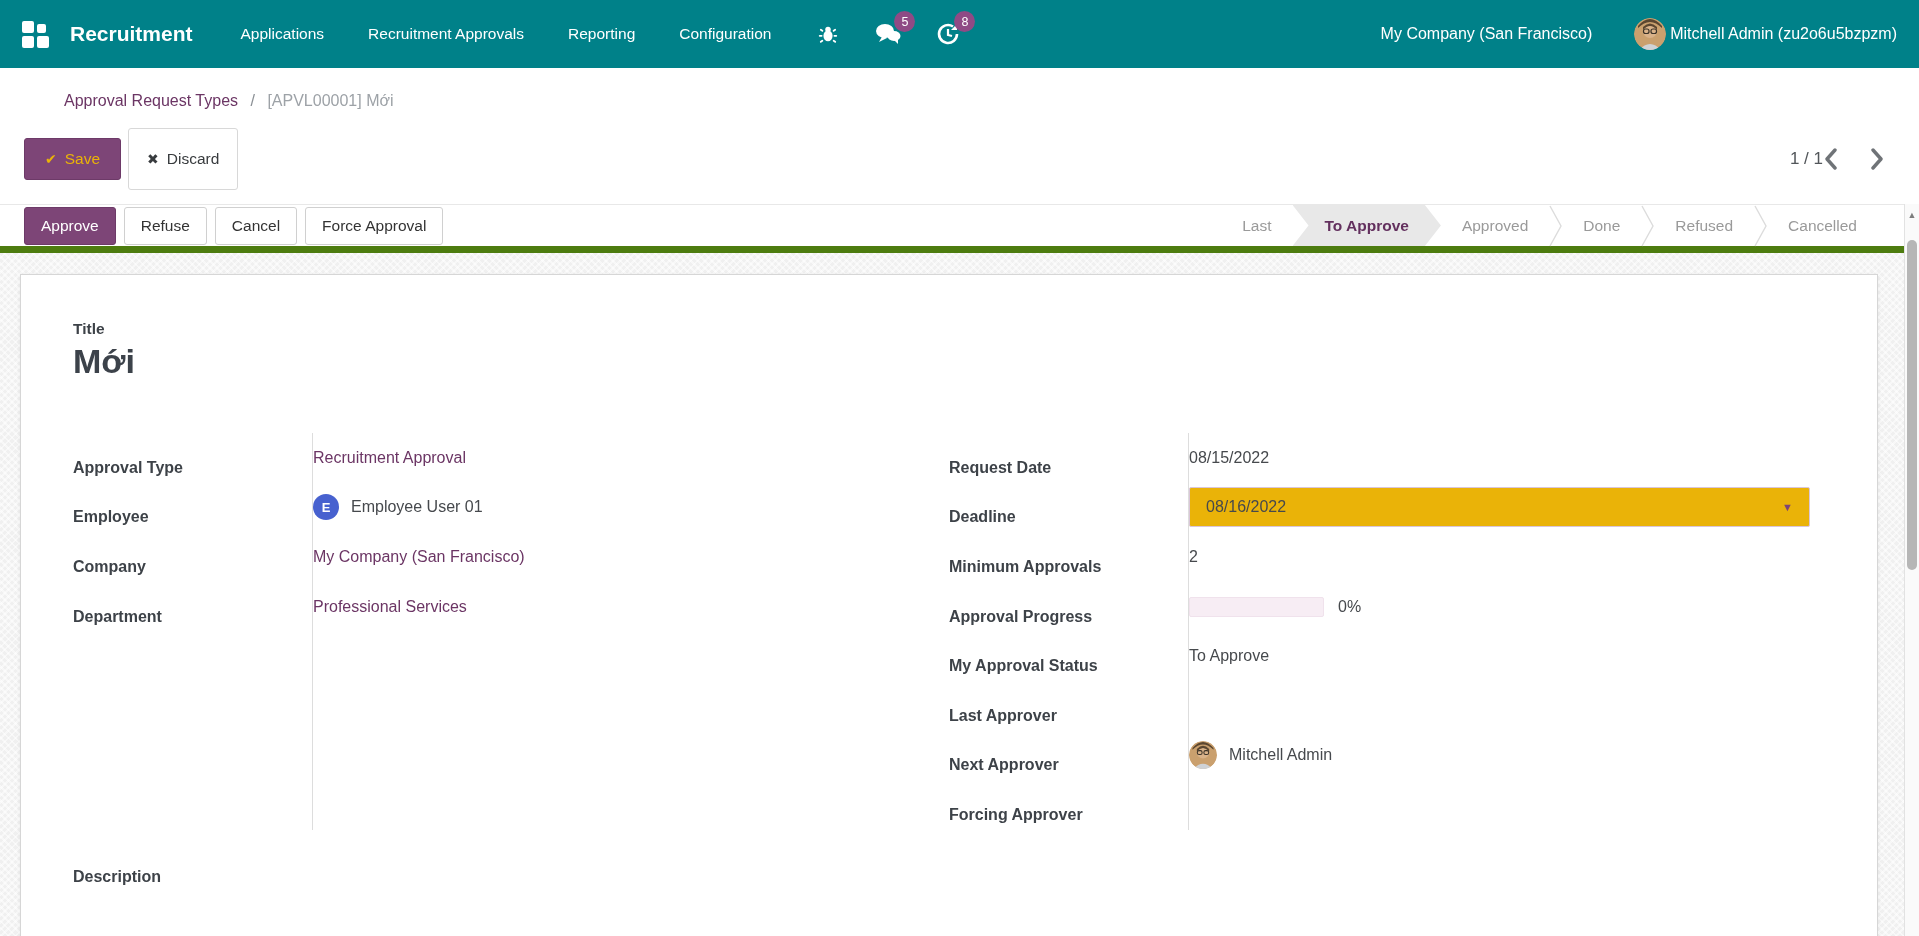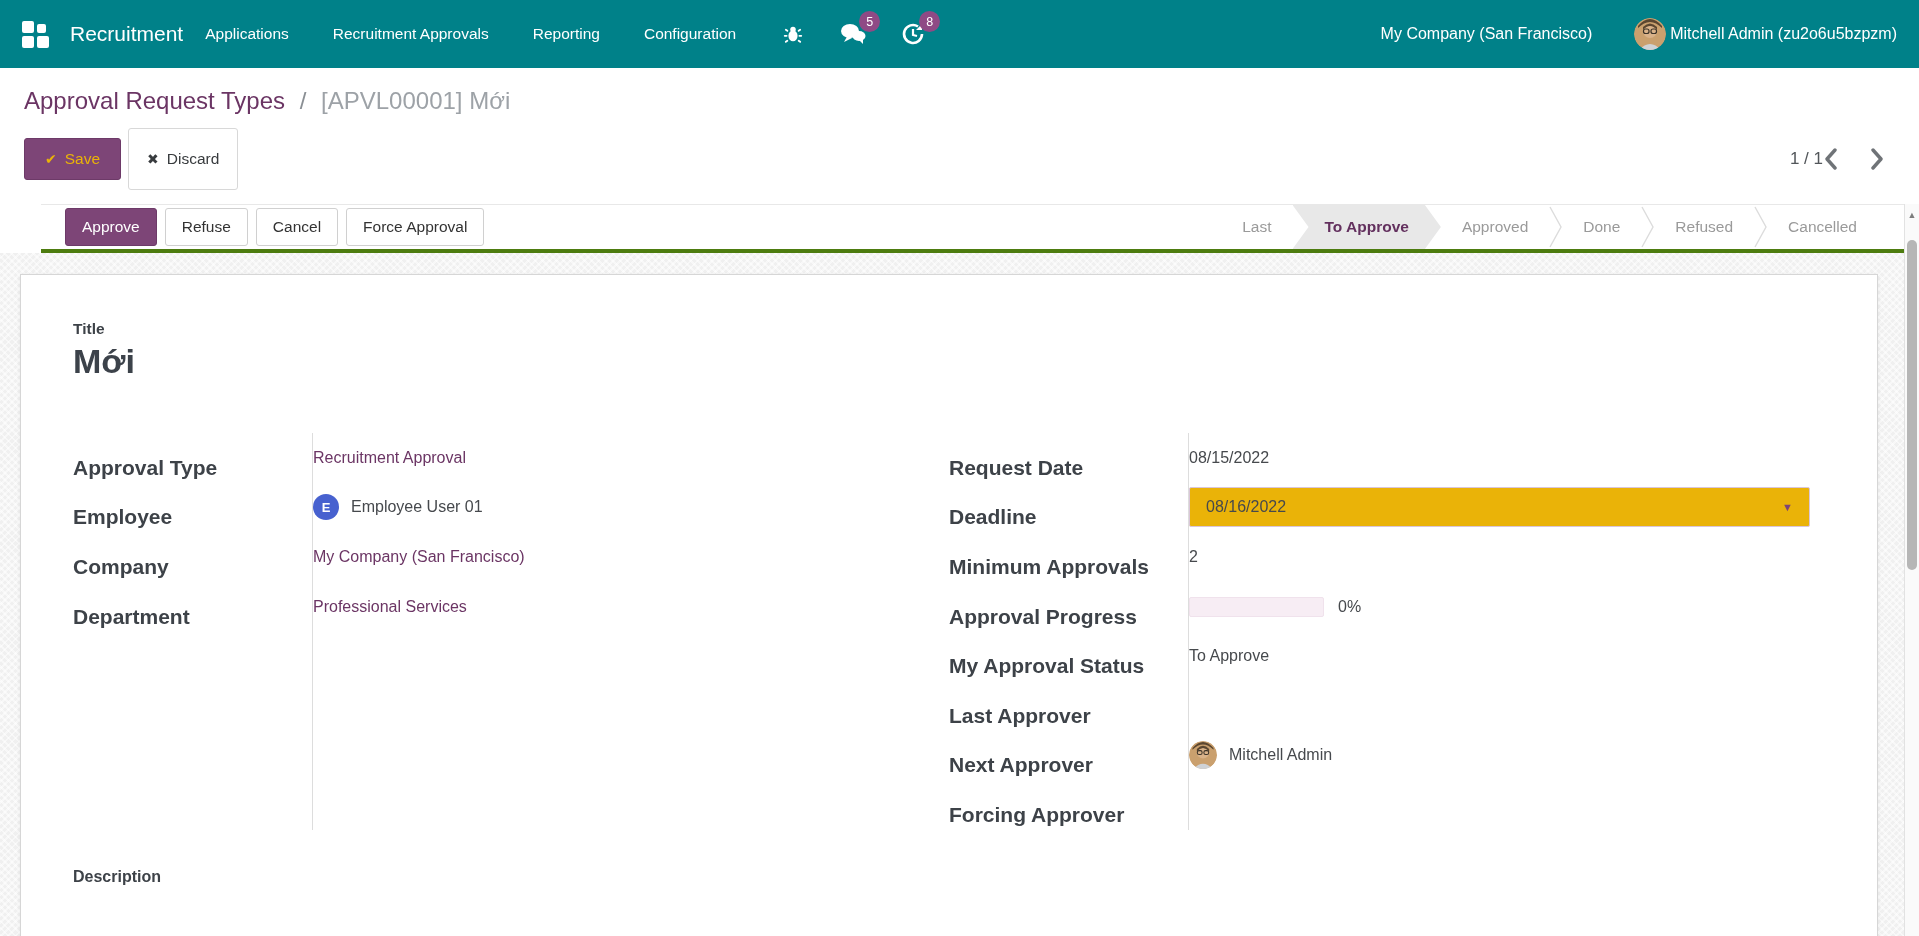--- a/index.html
+++ b/index.html
@@ -6,57 +6,57 @@
   html,body { width:1919px; height:936px; overflow:hidden;
     font-family:"Liberation Sans", sans-serif; background:#fff; }
 
   
   .topbar { height:68px; background:#008189; display:flex; align-items:center;
     padding:0 22px; color:#fff; }
   .apps-icon { width:26px; height:26px; display:grid; grid-template-columns:12px 12px;
     grid-template-rows:12px 12px; gap:3px; margin-right:22px; cursor:pointer; }
   .apps-icon span { background:#fff; border-radius:2px; }
   .apps-icon span:nth-child(2){ width:9px; height:9px; align-self:end; }
-  .app-name { font-size:21px; font-weight:normal; margin-right:22px; cursor:pointer; }
+  .app-name { font-size:21px; font-weight:bold; margin-right:48px; cursor:pointer; }
   .topmenu { display:flex; gap:44px; font-size:15.5px; }
   .topmenu .menu-item { cursor:pointer; }
   .top-icons { display:flex; align-items:center; gap:30px; margin-left:42px; }
   .icon-btn { position:relative; width:30px; height:30px; display:flex;
     align-items:center; justify-content:center; cursor:pointer; }
   .badge { position:absolute; top:-8px; right:-12px; min-width:21px; height:21px;
     background:#8f4a85; border-radius:50%; font-size:12.5px; display:flex;
     align-items:center; justify-content:center; padding:0 4px; }
   .top-right { margin-left:auto; display:flex; align-items:center; gap:14px; }
   .company-name { font-size:16px; margin-right:28px; cursor:pointer; }
   .user-block { display:flex; align-items:center; gap:4px; cursor:pointer; }
   .avatar { border-radius:50%; overflow:hidden; display:block; }
   .user-name { font-size:16px; }
 
   
   .control-panel { background:#fff; padding:18px 0 0 24px; height:136px; }
-  .breadcrumb { font-size:24px; line-height:30px; }
+  .breadcrumb { font-size:16px; line-height:30px;margin-left:40px; }
   .breadcrumb .bc-parent { color:#6b3564; cursor:pointer; }
   .breadcrumb .bc-sep { color:#8a8f94; margin:0 8px; }
   .breadcrumb .bc-current { color:#9da2a7; }
   .cp-row { display:flex; align-items:center; margin-top:12px; padding-right:34px; }
   .btn { font-size:15.5px; border-radius:3px; cursor:pointer; border:1px solid transparent; }
   .btn-save { background:#7d4577; color:#eab308; border-color:#6d3a68;
     padding:11px 20px; }
   .btn-discard { background:#fff; color:#383b3e; border-color:#d8d8d8;
     padding:21px 18px; margin-left:7px; }
   .btn .glyph { margin-right:8px; font-size:14px; }
   .pager { margin-left:auto; display:flex; align-items:center; }
   .pager-text { font-size:17px; color:#52565a; }
   .pager-nav { display:flex; gap:30px; }
   .pager-nav svg { cursor:pointer; }
 
   
   .status-row { height:49px; background:#fff; border-top:1px solid #e8e8e8;
-    border-bottom:4px solid #4d7c0f; display:flex; align-items:center;
-    padding-left:24px;margin-left:41px; }
+    border-bottom:7px solid #4d7c0f; display:flex; align-items:center;
+    padding-left:24px; }
   .hdr-buttons { display:flex; gap:8px; }
   .btn-hdr { padding:9px 16px; font-size:15.5px; }
   .btn-hdr.primary { background:#7d4577; color:#fff; border-color:#6d3a68; }
   .btn-hdr.secondary { background:#fff; color:#333; border-color:#d0d0d0; }
   .statusbar { margin-left:auto; margin-right:41px; display:flex; align-items:center;
     height:100%; }
   .stage { font-size:15.5px; color:#9a9a9a; padding:0 21px; cursor:pointer;
     display:flex; align-items:center; height:100%; }
   .stage.active { background:#e8e8e8; color:#63305e; font-weight:bold;
     padding:0 32px;
@@ -75,21 +75,21 @@
     box-shadow:0 1px 4px rgba(0,0,0,.07); padding:44px 52px 0 52px; }
 
   .title-label { font-size:15.5px; font-weight:bold; color:#3d4248; line-height:20px; }
   .record-title { font-size:34px; font-weight:bold; color:#3c424a; line-height:44px; }
 
   .groups { display:flex; margin-top:50px; }
   .group { flex:1; display:flex; }
   .g-labels { width:239px; flex:none; }
   .g-values { flex:1; border-left:1px solid #ddd; padding-right:15px; }
   .f-row { height:49.6px; display:flex; align-items:center; }
-  .f-label { font-size:21px; font-weight:bold; color:#3d4248;margin-top:20px; }
+  .f-label { font-size:16px; font-weight:bold; color:#3d4248;margin-top:20px; }
   .f-text { font-size:16px; color:#46494d; }
   .f-link { font-size:16px; color:#6b3564; cursor:pointer; }
   .avatar-initial { width:26px; height:26px; border-radius:50%; background:#4761cf;
     color:#fff; font-size:13px; font-weight:bold; display:flex; align-items:center;
     justify-content:center; margin-right:12px; flex:none; }
   .with-avatar { display:flex; align-items:center; }
   .date-input { width:100%; height:40px; background:#eab308; border:1px solid #d9c6d9;
     border-radius:2px; display:flex; align-items:center; padding:0 16px;
     cursor:pointer; }
   .date-input .f-text { flex:1; }

